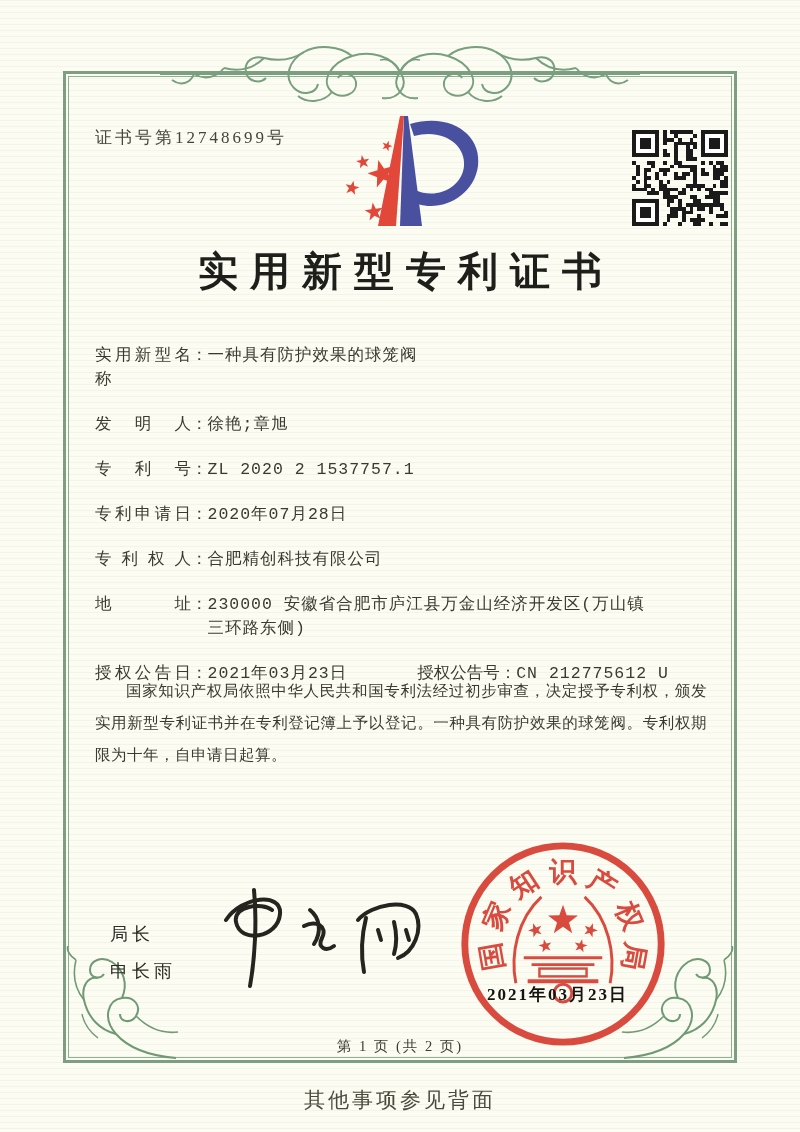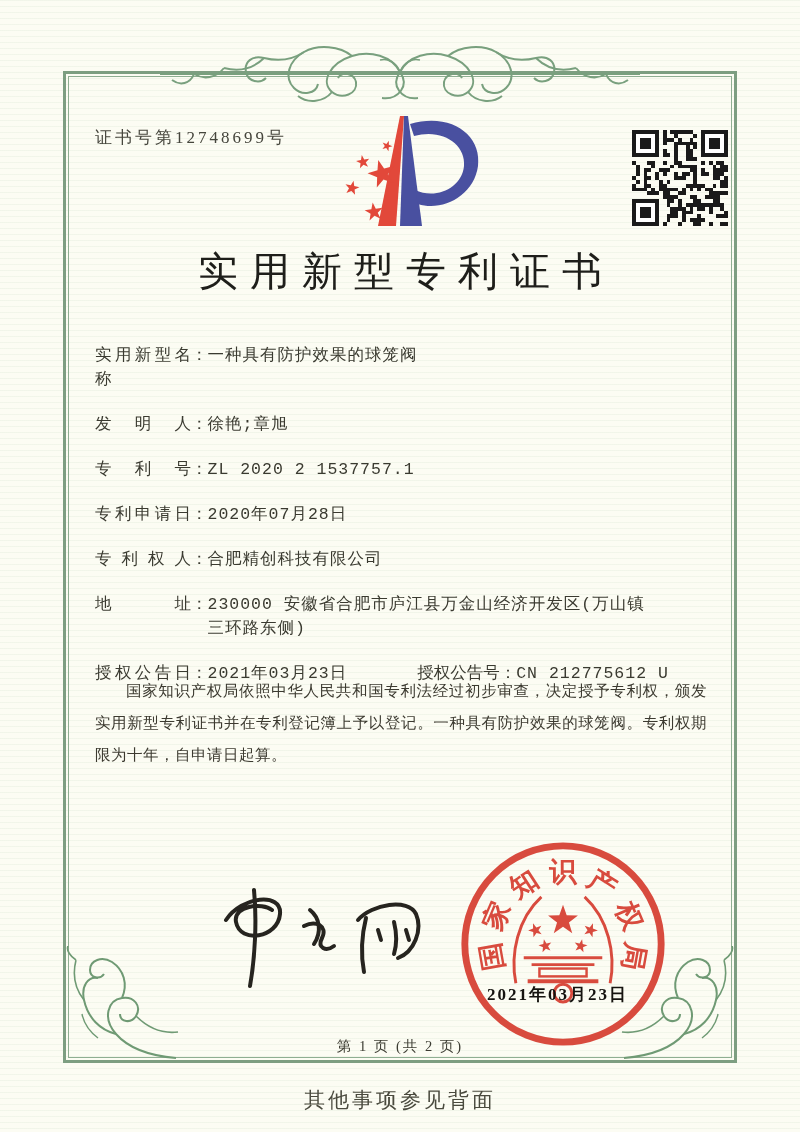--- a/index.html
+++ b/index.html
@@ -28,21 +28,21 @@
     position:absolute; left:95px; top:126px;
     font-size:17px; letter-spacing:3px; color:#45453c;
   }
 
   .logo { position:absolute; left:330px; top:110px; width:152px; height:128px; }
   .qr   { position:absolute; left:632px; top:130px; width:96px; height:96px; }
   .qr svg { width:96px; height:96px; shape-rendering:crispEdges; }
 
   .title {
     position:absolute; left:0; top:244px; width:800px;
-    text-align:center; font-size:40px; font-weight:normal; color:#1e1e1a;
+    text-align:center; font-size:40px; font-weight:bold; color:#1e1e1a;
     letter-spacing:12px; text-indent:12px;
   }
 
   .fields { position:absolute; left:95px; top:344px; width:612px;font-family:Liberation Mono, monospace; }
   .field-row { display:flex; align-items:flex-start; margin-bottom:21px; font-size:16.5px; color:#3a3a30; line-height:24px; }
   .field-label { flex:0 0 96px; text-align:justify; text-align-last:justify; }
   .field-colon { flex:0 0 14px; }
   .field-value { flex:1 1 auto; letter-spacing:1px; }
   .field-row.address .field-value { max-width:448px; }
   .grant-row { display:flex; font-size:16.5px; color:#3a3a30; line-height:24px; margin-top:2px; }
@@ -409,20 +409,24 @@
         <span class="field-colon">：</span>
         <span class="field-value">CN 212775612 U</span>
       </span>
     </div>
   </div>
 
   <div class="body-text">
     <p>国家知识产权局依照中华人民共和国专利法经过初步审查，决定授予专利权，颁发实用新型专利证书并在专利登记簿上予以登记。一种具有防护效果的球笼阀。专利权期限为十年，自申请日起算。</p>
   </div>
 
+  <div class="commissioner">
+    <div>局长</div>
+    <div>申长雨</div>
+  </div>
 
   <svg class="signature" viewBox="0 0 230 115" fill="none">
     <g stroke="#26241f" stroke-width="4" stroke-linecap="round" stroke-linejoin="round">
       <path d="M16,40 C32,16 72,12 70,34 C68,58 30,64 26,42 C23,26 52,22 62,30"></path>
       <path d="M44,10 C47,40 45,78 40,106"></path>
       <path d="M100,30 C110,38 112,52 104,64"></path>
       <path d="M94,46 C106,40 118,46 112,58 C107,68 116,72 124,66"></path>
       <path d="M148,40 C162,24 198,18 206,34 C213,50 204,72 188,78"></path>
       <path d="M156,38 C151,58 151,76 154,92"></path>
       <path d="M184,42 C187,54 187,64 184,74"></path>

